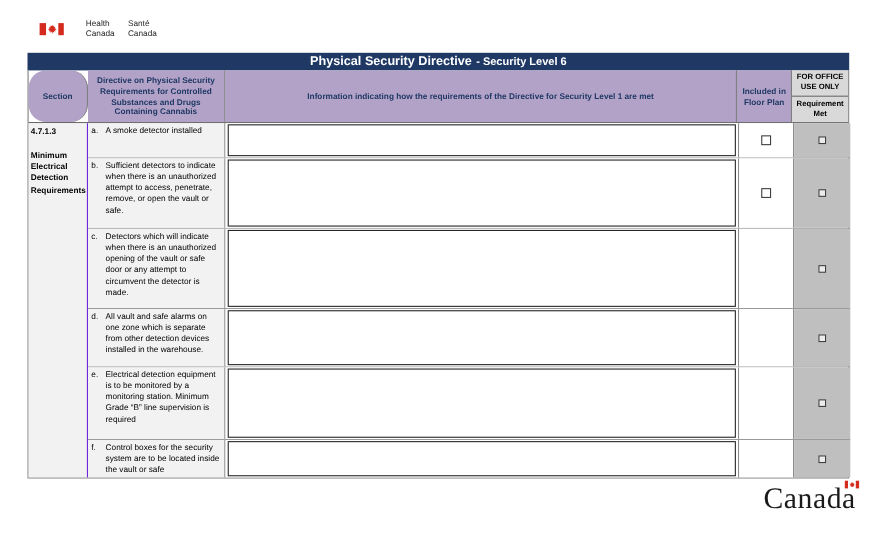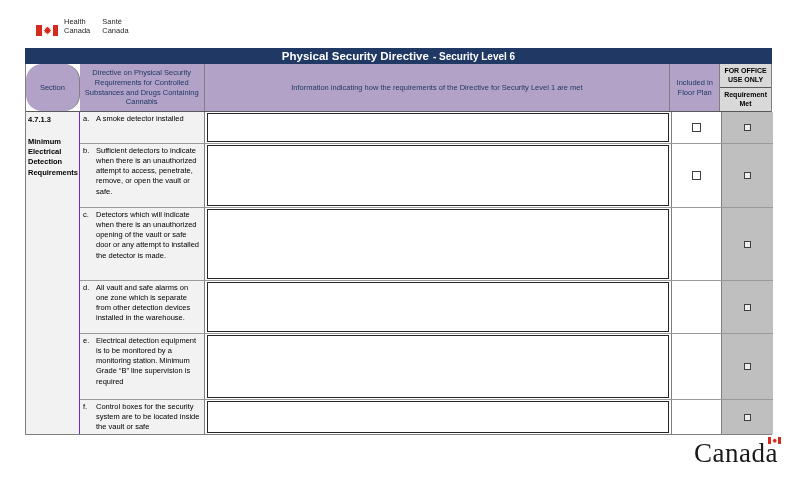--- a/index.html
+++ b/index.html
@@ -1,36 +1,36 @@
 <!DOCTYPE html>
 <html><head>
 <meta charset="utf-8">
 <style>
   * { margin:0; padding:0; box-sizing:border-box; }
   html,body { width:800px; height:485px; background:#ffffff; font-family:"Liberation Sans", sans-serif; overflow:hidden; }
   .page { position:relative; width:800px; height:485px; background:#fff; }
 
   
-  .gov-header { position:absolute; left:36px; top:17px; display:flex; align-items:flex-end; gap:2px; }
+  .gov-header { position:absolute; left:36px; top:17px; display:flex; align-items:center; gap:16px; }
   .flag { width:22px; height:11px; display:flex; margin-top:1px; }
   .flag .bar { width:5.5px; height:11px; background:#d52b1e; }
   .flag .mid { width:11px; height:11px; background:#fff; display:flex; align-items:center; justify-content:center; }
   .flag .mid svg { width:9px; height:9px; }
   .dept { display:flex; gap:12px; margin-left:4px; }
   .dept .col { font-size:7.5px; line-height:1.25; color:#231f20; }
 
   
   .title-bar { position:absolute; left:25px; top:48px; width:747px; height:16px; background:#1f3864; color:#ffffff; display:flex; align-items:center; justify-content:center; }
   .title-main { font-size:11.5px; font-weight:bold; }
   .title-sub { font-size:10px; font-weight:bold; margin-left:4px; }
 
   
   .form-table { position:absolute; left:25px; top:64px; width:747px; border-left:1px solid #7f7f7f; border-right:1px solid #7f7f7f; }
   .hdr-row { display:flex; height:48px; border-bottom:1px solid #595959; }
-  .hcell { background:#b2a2c7; color:#1f3864; font-weight:normal; font-size:7.5px; line-height:1.3; display:flex; align-items:center; justify-content:center; text-align:center; border-right:1px solid #7f7f7f; padding:1px 2px; }
+  .hcell { background:#b2a2c7; color:#1f3864; font-weight:bold; font-size:7.5px; line-height:1.3; display:flex; align-items:center; justify-content:center; text-align:center; border-right:1px solid #7f7f7f; padding:1px 2px; }
   .hcell.c-section { width:54px;border-radius:16px; }
   .hcell.c-directive { width:125px; }
   .hcell.c-info { width:467px; }
   .hcell.c-fp { width:50px; }
   .c-office { width:51px; display:flex; flex-direction:column; border-right:none; }
   .office-top, .office-bottom { background:#d9d9d9; color:#000; font-weight:bold; font-size:7px; line-height:1.25; flex:1; display:flex; align-items:center; justify-content:center; text-align:center; padding:0 1px; }
   .office-top { border-bottom:1px solid #595959; }
 
   .body-wrap { display:flex; border-bottom:1px solid #7f7f7f; }
   .section-cell { width:54px; background:#f2f2f2; border-right:1px solid #6d28d9; padding:3px 2px; font-size:7.5px; font-weight:bold; color:#000; line-height:1.35; }
@@ -136,21 +136,21 @@
             <div class="checkbox-lg"></div>
           </div>
           <div class="rm-cell">
             <div class="checkbox-sm"></div>
           </div>
         </div>
 
         <div class="row" style="height:73px;">
           <div class="dir-cell">
             <span class="dir-letter">c.</span>
-            <span class="dir-text">Detectors which will indicate when there is an unauthorized opening of the vault or safe door or any attempt to installed the detector is made.</span>
+            <span class="dir-text">Detectors which will indicate when there is an unauthorized opening of the vault or safe door or any attempt to circumvent the detector is made.</span>
           </div>
           <div class="info-cell">
             <div class="info-box"></div>
           </div>
           <div class="fp-cell">
             
           </div>
           <div class="rm-cell">
             <div class="checkbox-sm"></div>
           </div>

